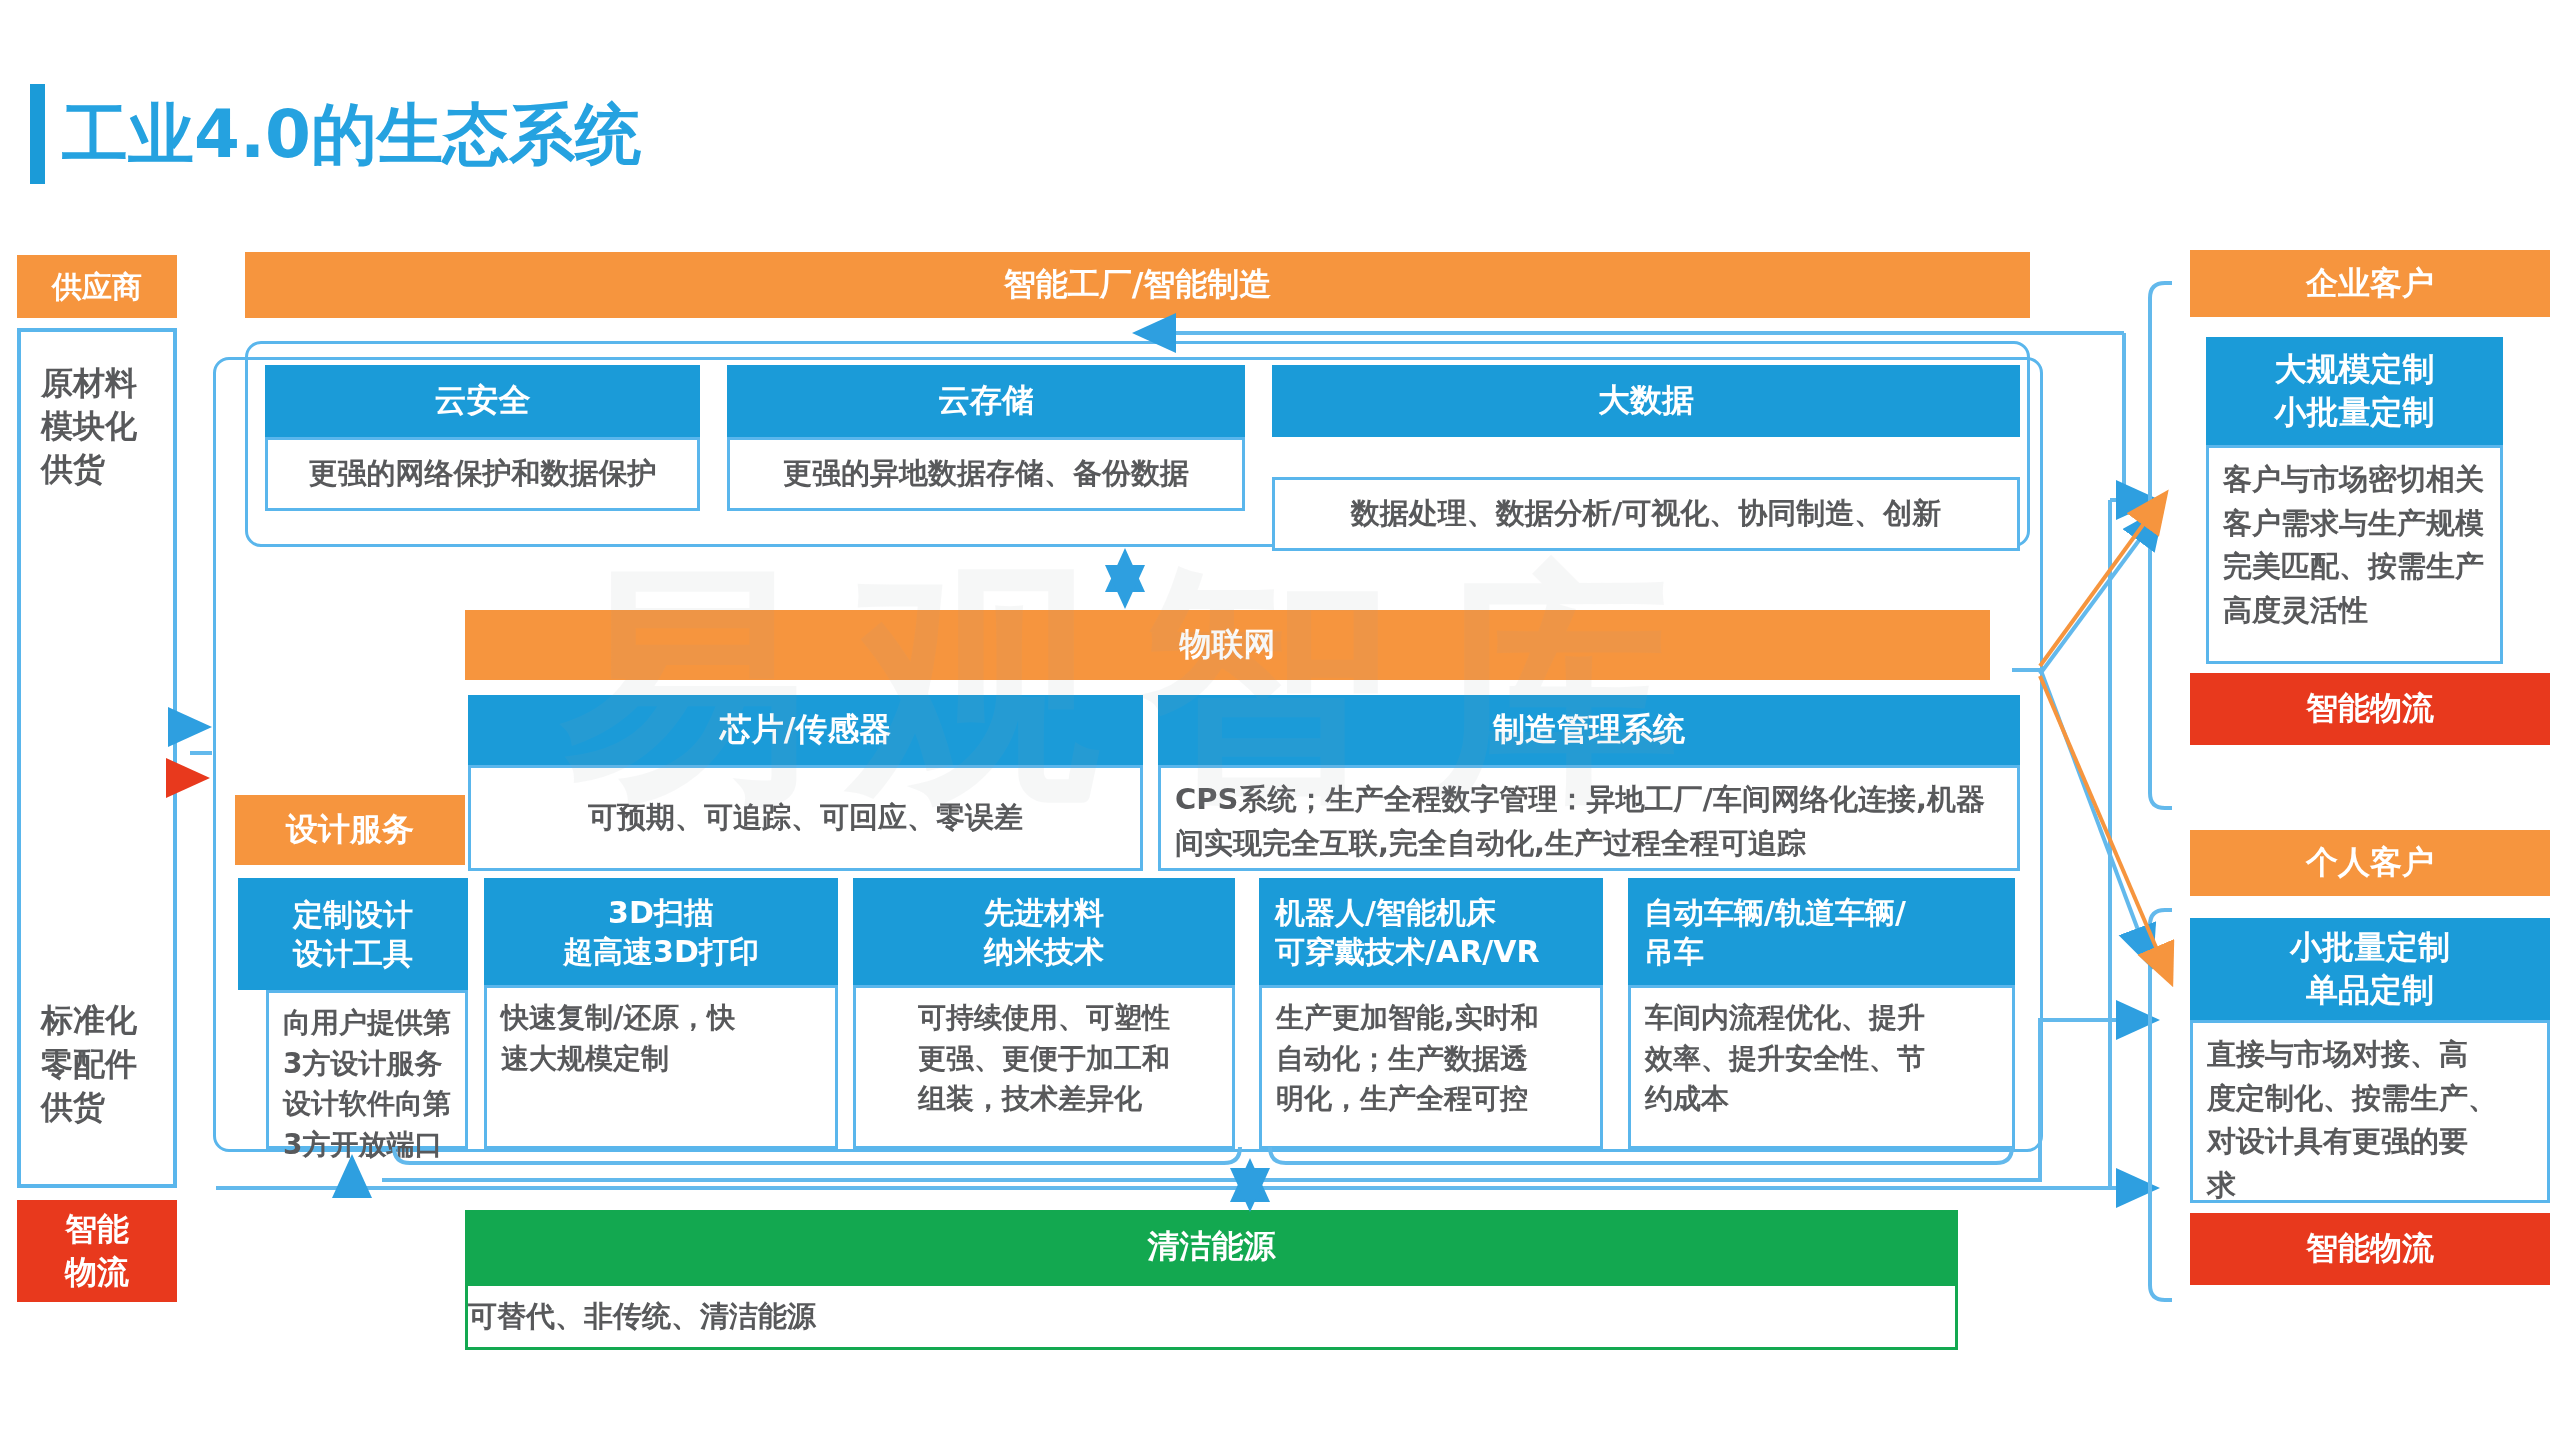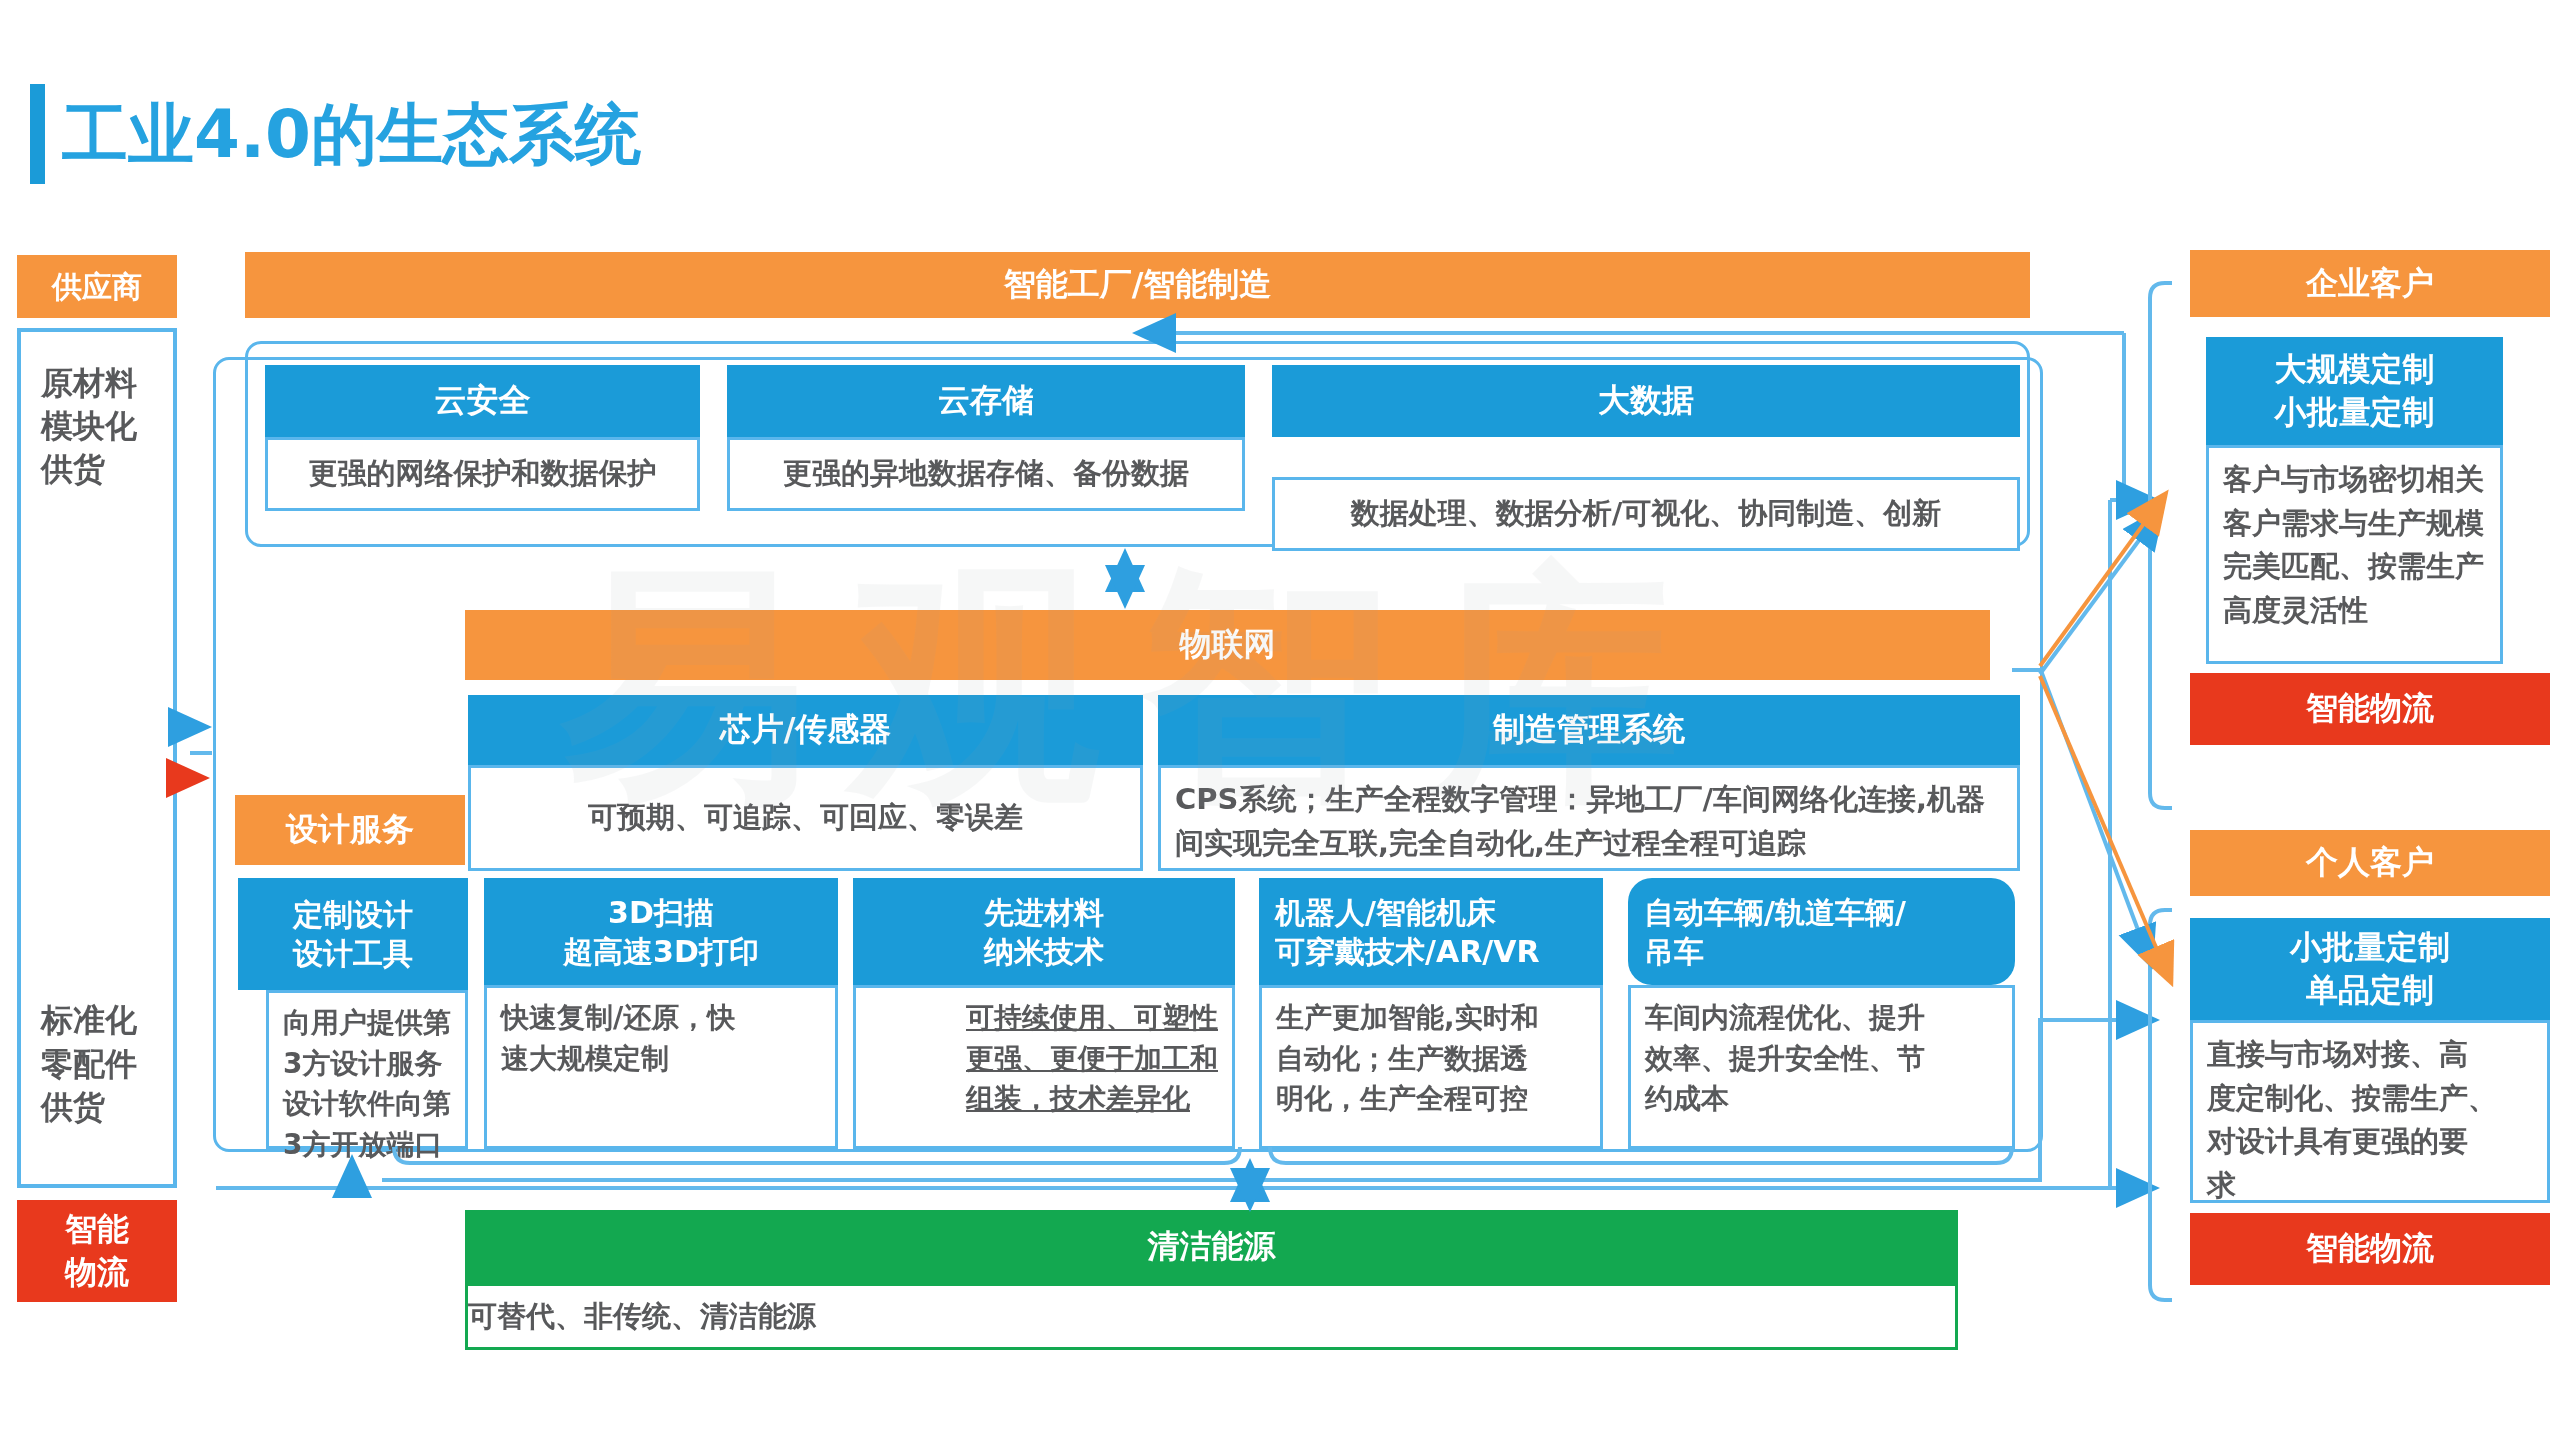--- a/index.html
+++ b/index.html
@@ -106,37 +106,37 @@
     <div class="bluehead f30 ml" style="height:107px;">3D扫描
 超高速3D打印</div>
     <div class="whitebody f28" style="height:158px;justify-content:flex-start;">
       <span class="t ml">快速复制/还原，快
 速大规模定制</span>
     </div>
   </div>
   <div class="abs z2" style="left:853px;top:878px;width:382px;">
     <div class="bluehead f30 ml" style="height:107px;">先进材料
 纳米技术</div>
-    <div class="whitebody f28" style="height:158px;justify-content:flex-end;text-decoration:underline;">
+    <div class="whitebody f28" style="height:158px;justify-content:center;">
       <span class="t ml">可持续使用、可塑性
 更强、更便于加工和
 组装，技术差异化</span>
     </div>
   </div>
   <div class="abs z2" style="left:1259px;top:878px;width:344px;">
     <div class="bluehead left f30 ml" style="height:107px;">机器人/智能机床
 可穿戴技术/AR/VR</div>
     <div class="whitebody f28" style="height:158px;justify-content:flex-start;">
       <span class="t ml">生产更加智能,实时和
 自动化；生产数据透
 明化，生产全程可控</span>
     </div>
   </div>
   <div class="abs z2" style="left:1628px;top:878px;width:387px;">
-    <div class="bluehead left f30 ml" style="height:107px;border-radius:24px;">自动车辆/轨道车辆/
+    <div class="bluehead left f30 ml" style="height:107px;">自动车辆/轨道车辆/
 吊车</div>
     <div class="whitebody f28" style="height:158px;justify-content:flex-start;">
       <span class="t ml">车间内流程优化、提升
 效率、提升安全性、节
 约成本</span>
     </div>
   </div>
 
   <div class="abs green f32 z2" style="left:465px;top:1210px;width:1493px;height:73px;">清洁能源</div>
   <div class="abs z2" style="left:465px;top:1283px;width:1493px;height:67px;background:#fff;border:3px solid #13A850;

